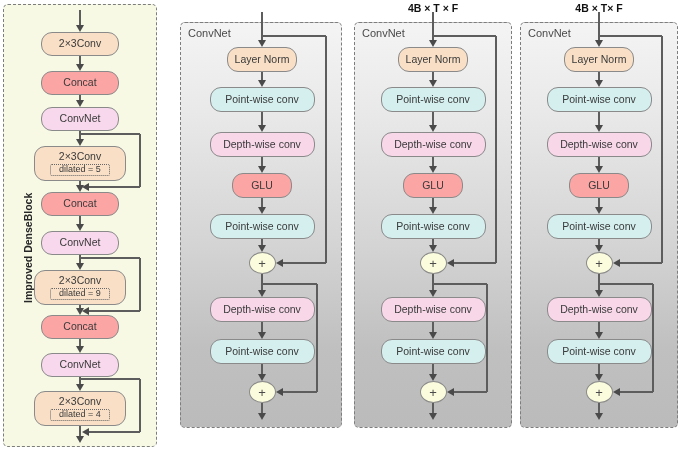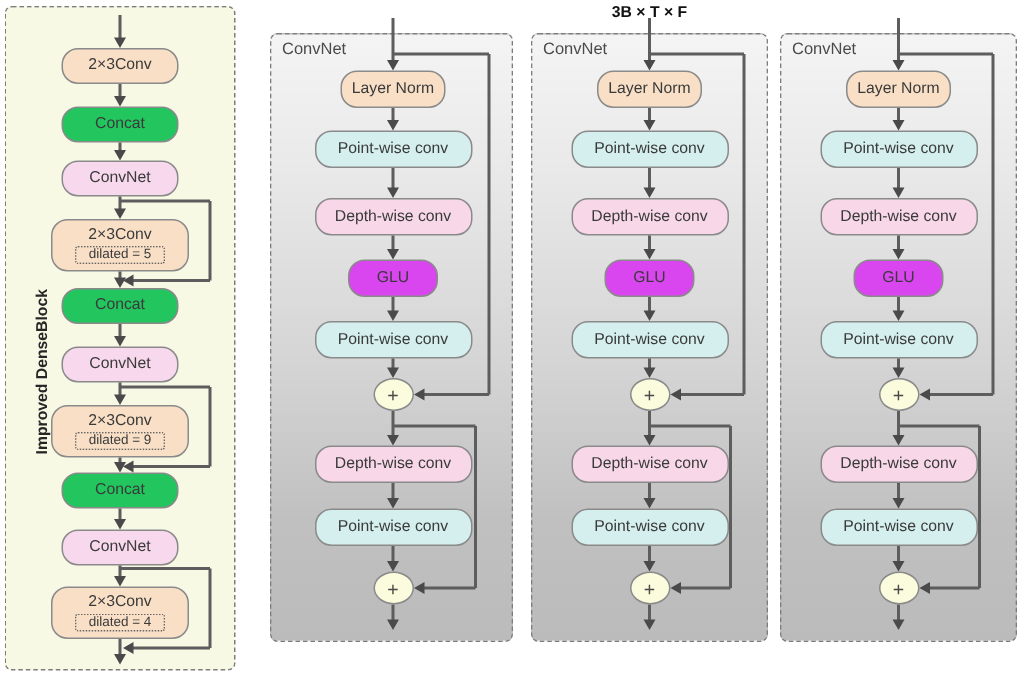--- a/index.html
+++ b/index.html
@@ -14,23 +14,23 @@
   .node{
     position:absolute;box-sizing:border-box;
     border:1px solid #8a8a8a;border-radius:11px;
     display:flex;align-items:center;justify-content:center;
     font-size:10.5px;line-height:1.1;color:#3a3a3a;
     text-align:center;white-space:nowrap;
   }
   .node.peach  {background:#f8dfc6;}
   .node.cyan   {background:#d4efee;}
   .node.pink   {background:#f7d7e8;}
-  .node.green  {background:#d946ef;}
+  .node.green  {background:#fca5a5;}
   .node.convnet{background:#f7d8ec;}
-  .node.concat {background:#22c55e;}
+  .node.concat {background:#fca5a5;}
   .node.tall   {flex-direction:column;justify-content:center;gap:1px;}
   .node .dil{
     font-size:9px;border:1px dotted #666;border-radius:2px;
     padding:0px 8px;background:transparent;margin-top:1px;
   }
   .node .ttl{font-size:10.5px;text-align:right;}
 
   
   .plus{
     position:absolute;box-sizing:border-box;width:27px;height:22px;
@@ -181,21 +181,21 @@
     <div class="plus" style="left: 248.5px; top: 252px;">+</div>
     <div class="plus" style="left: 248.5px; top: 381px;">+</div>
     <div class="hline" style="left: 262px; top: 35.2px; width: 64px;"></div>
     <div class="vline" style="left: 325.2px; top: 36px; height: 227px;"></div>
     <div class="hline" style="left: 282px; top: 262.2px; width: 44px;"></div>
     <div class="arrow-l" style="left: 276px; top: 258.5px;"></div>
     <div class="hline" style="left: 262px; top: 283.2px; width: 55px;"></div>
     <div class="vline" style="left: 316.2px; top: 284px; height: 108px;"></div>
     <div class="hline" style="left: 282px; top: 391.2px; width: 35px;"></div>
     <div class="arrow-l" style="left: 276px; top: 387.5px;"></div>
-    <div class="toplabel" style="left: 354px; top: 2px; width: 158px;">3B × T × F</div>
+    <div class="toplabel" style="left: 354px; top: 2px; width: 158px;">4B × T × F</div>
     <div class="panel conv" style="left: 354px; top: 22px; width: 158px; height: 406px;"></div>
     <div class="panel-label" style="left: 362px; top: 27px;">ConvNet</div>
     <div class="vline" style="left: 432.2px; top: 12px; height: 29px;"></div>
     <div class="arrow-d" style="left: 428.5px; top: 40px;"></div>
     <div class="node peach" style="left: 398px; top: 47px; width: 70px; height: 25px;">Layer Norm</div>
     <div class="node cyan" style="left: 380.5px; top: 87px; width: 105px; height: 25px;">Point-wise conv</div>
     <div class="node pink" style="left: 380.5px; top: 132px; width: 105px; height: 25px;">Depth-wise conv</div>
     <div class="node green" style="left: 403px; top: 173px; width: 60px; height: 25px;">GLU</div>
     <div class="node cyan" style="left: 380.5px; top: 214px; width: 105px; height: 25px;">Point-wise conv</div>
     <div class="node pink" style="left: 380.5px; top: 297px; width: 105px; height: 25px;">Depth-wise conv</div>
@@ -221,20 +221,21 @@
     <div class="plus" style="left: 419.5px; top: 252px;">+</div>
     <div class="plus" style="left: 419.5px; top: 381px;">+</div>
     <div class="hline" style="left: 433px; top: 35.2px; width: 63px;"></div>
     <div class="vline" style="left: 495.2px; top: 36px; height: 227px;"></div>
     <div class="hline" style="left: 453px; top: 262.2px; width: 43px;"></div>
     <div class="arrow-l" style="left: 447px; top: 258.5px;"></div>
     <div class="hline" style="left: 433px; top: 283.2px; width: 54px;"></div>
     <div class="vline" style="left: 486.2px; top: 284px; height: 108px;"></div>
     <div class="hline" style="left: 453px; top: 391.2px; width: 34px;"></div>
     <div class="arrow-l" style="left: 447px; top: 387.5px;"></div>
+    <div class="toplabel" style="left: 520px; top: 2px; width: 158px;">4B × T× F</div>
     <div class="panel conv" style="left: 520px; top: 22px; width: 158px; height: 406px;"></div>
     <div class="panel-label" style="left: 528px; top: 27px;">ConvNet</div>
     <div class="vline" style="left: 598.2px; top: 12px; height: 29px;"></div>
     <div class="arrow-d" style="left: 594.5px; top: 40px;"></div>
     <div class="node peach" style="left: 564px; top: 47px; width: 70px; height: 25px;">Layer Norm</div>
     <div class="node cyan" style="left: 546.5px; top: 87px; width: 105px; height: 25px;">Point-wise conv</div>
     <div class="node pink" style="left: 546.5px; top: 132px; width: 105px; height: 25px;">Depth-wise conv</div>
     <div class="node green" style="left: 569px; top: 173px; width: 60px; height: 25px;">GLU</div>
     <div class="node cyan" style="left: 546.5px; top: 214px; width: 105px; height: 25px;">Point-wise conv</div>
     <div class="node pink" style="left: 546.5px; top: 297px; width: 105px; height: 25px;">Depth-wise conv</div>

